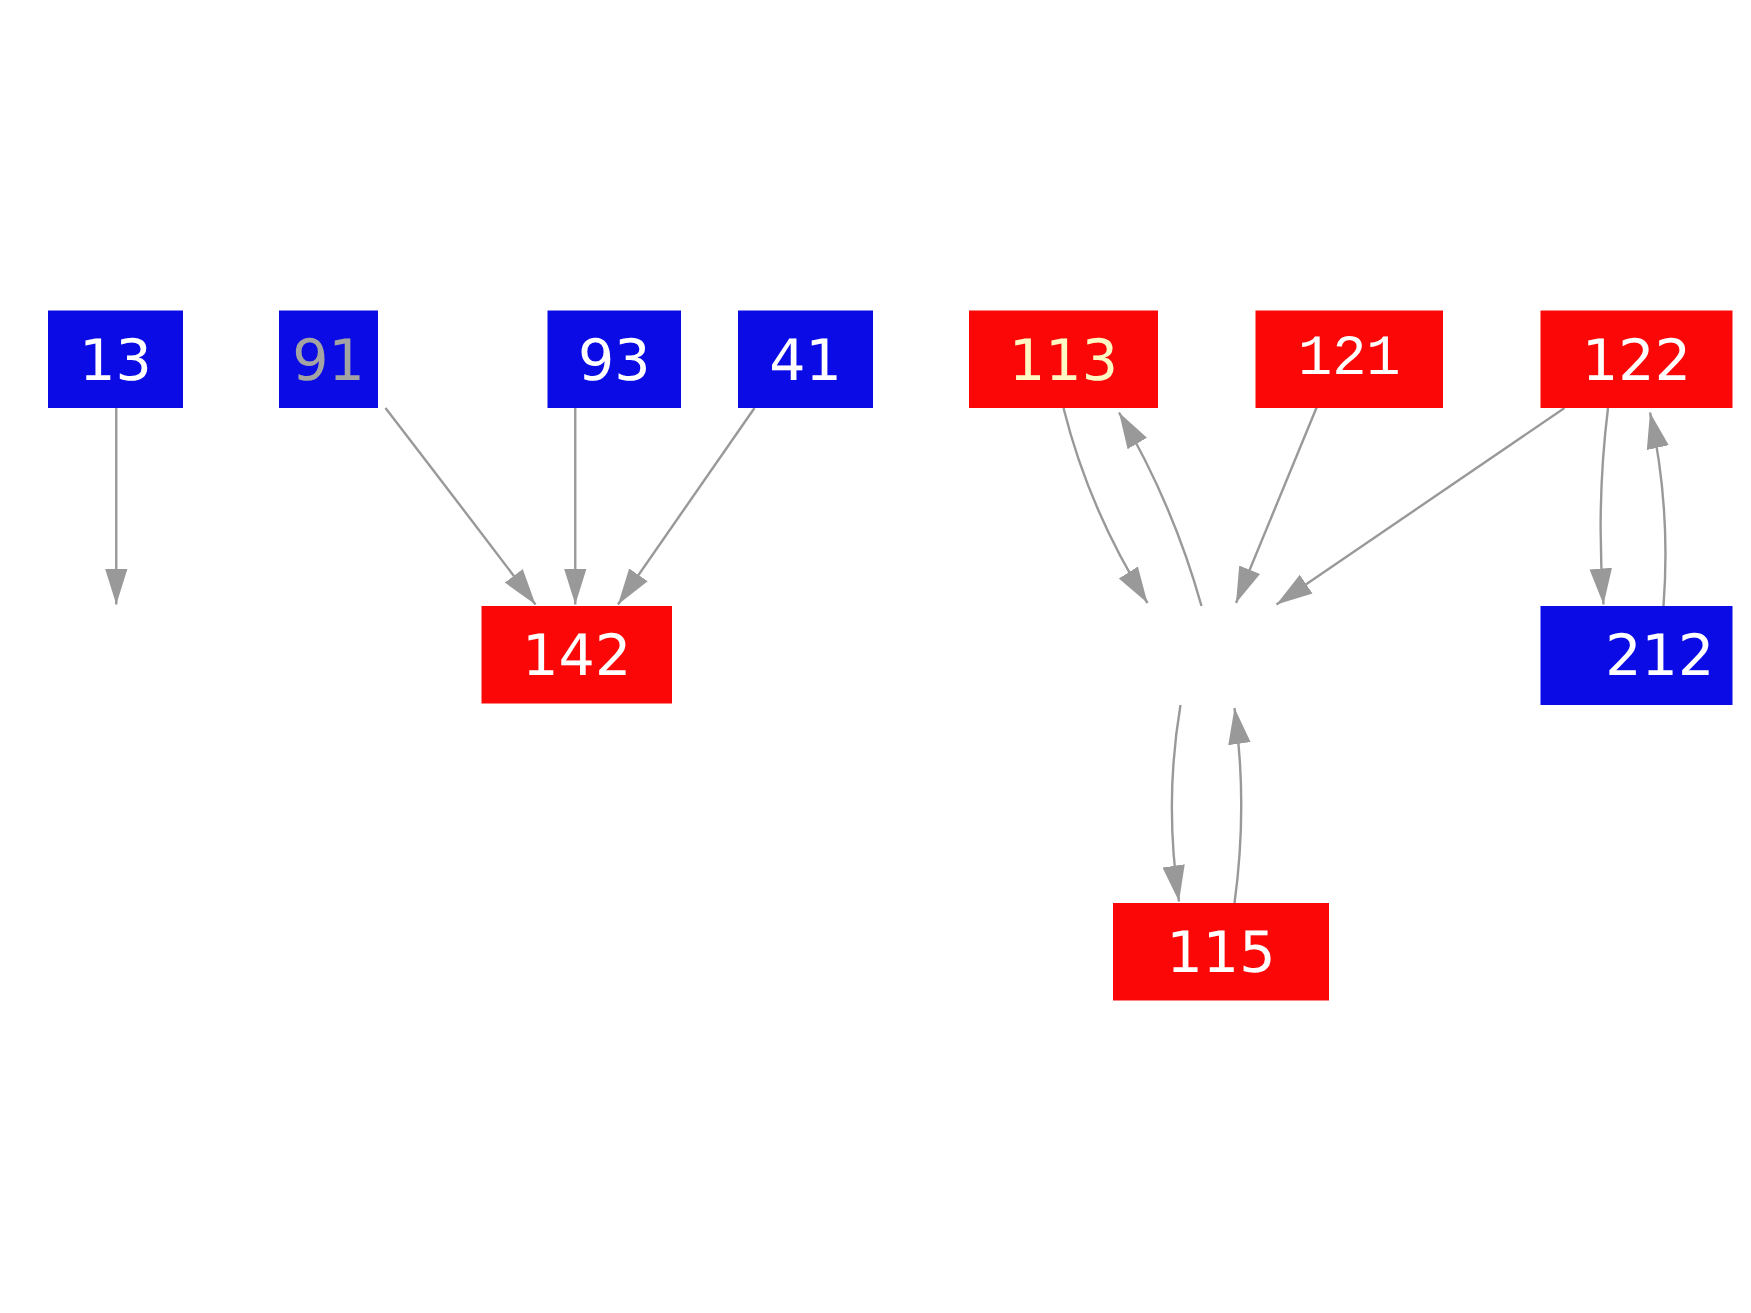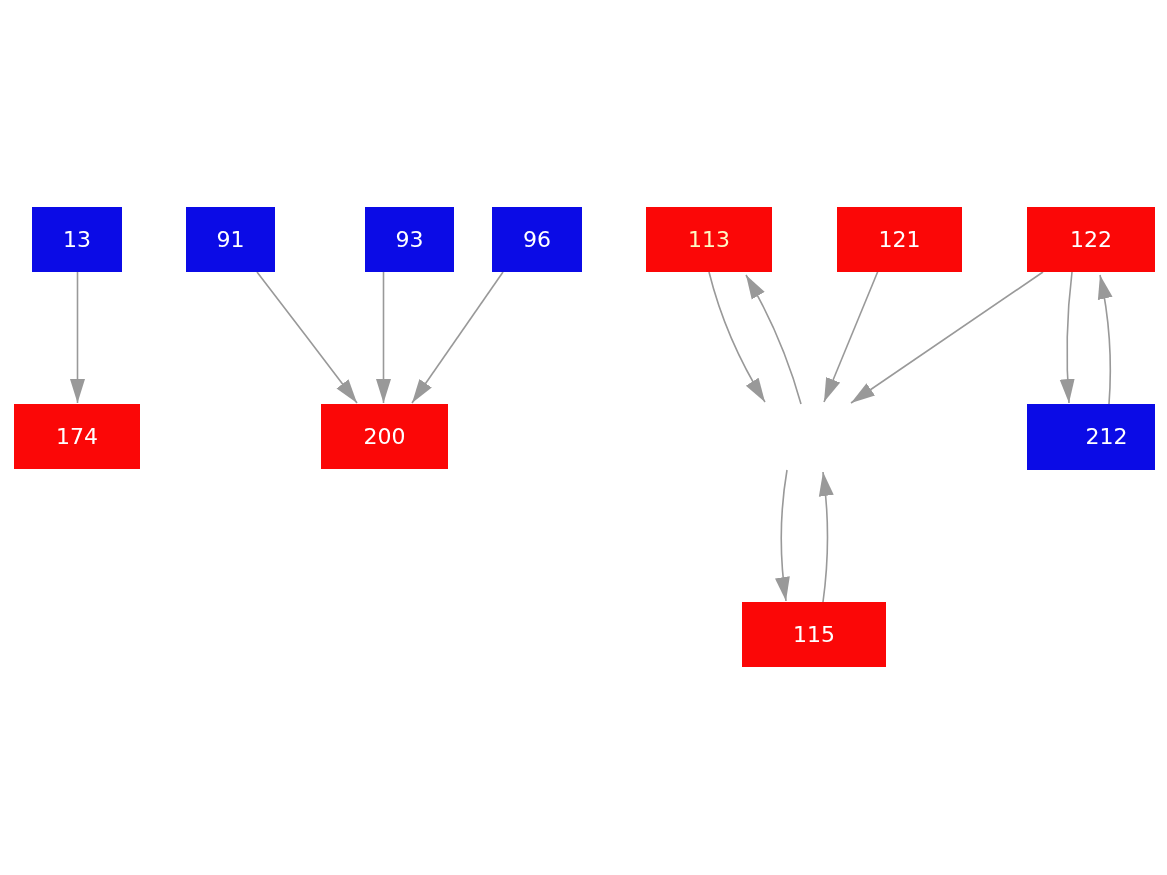--- a/index.html
+++ b/index.html
@@ -11,21 +11,21 @@
   }
   #canvas { position: relative; width: 1167px; height: 875px; }
   #edge-layer { position: absolute; left: 0; top: 0; width: 1167px; height: 875px; }
   #nodes { position: absolute; left: 0; top: 0; width: 1167px; height: 875px; }
   .node {
     position: absolute;
     box-sizing: border-box;
     display: flex;
     align-items: center;
     justify-content: center;
-    font-size: 22px;
+    font-size: 38px;
     line-height: 1;
     user-select: none;
   }
   .node-label { display: block; }
 </style>
 </head>
 <body>
 
 <div id="canvas">
   <svg id="edge-layer" width="1167" height="875" viewBox="0 0 1167 875" xmlns="http://www.w3.org/2000/svg">
@@ -46,43 +46,40 @@
         <path d="M 1072 272 Q 1064 337 1069 403" fill="none" stroke="#999999" stroke-width="1.6" marker-end="url(#arrow)"></path>
         <path d="M 1109 404 Q 1114 338 1100 275" fill="none" stroke="#999999" stroke-width="1.6" marker-end="url(#arrow)"></path>
         <path d="M 787 470 Q 776 535 786 601" fill="none" stroke="#999999" stroke-width="1.6" marker-end="url(#arrow)"></path>
         <path d="M 823 602 Q 832 537 823 472" fill="none" stroke="#999999" stroke-width="1.6" marker-end="url(#arrow)"></path>
       </g>
   </svg>
   <div id="nodes">
       <div class="node" style="left: 32px; top: 207px; width: 90px; height: 65px; background: rgb(11, 11, 230); color: rgb(255, 255, 255);">
       <span class="node-label">13</span>
     </div>
-      <div class="node" style="left: 186px; top: 207px; width: 89px; height: 65px; background: rgb(11, 11, 230); color: #ffffff;">
+      <div class="node" style="left: 186px; top: 207px; width: 66px; height: 65px; background: rgb(11, 11, 230); color: #a3a3a3;">
       <span class="node-label">91</span>
     </div>
       <div class="node" style="left: 339px; top: 207px; width: 89px; height: 65px; background: rgb(11, 11, 230); color: rgb(255, 255, 255); margin-left: 26px;">
       <span class="node-label">93</span>
     </div>
       <div class="node" style="left: 492px; top: 207px; width: 90px; height: 65px; background: rgb(11, 11, 230); color: rgb(255, 255, 255);">
-      <span class="node-label">96</span>
+      <span class="node-label">41</span>
     </div>
       <div class="node" style="left: 646px; top: 207px; width: 126px; height: 65px; background: rgb(251, 7, 7); color: #fef9c3;">
       <span class="node-label">113</span>
     </div>
-      <div class="node" style="left: 837px; top: 207px; width: 125px; height: 65px; background: rgb(251, 7, 7); color: rgb(255, 255, 255);">
+      <div class="node" style="left: 837px; top: 207px; width: 125px; height: 65px; background: rgb(251, 7, 7); color: rgb(255, 255, 255); font-family: Liberation Mono, monospace;">
       <span class="node-label">121</span>
     </div>
       <div class="node" style="left: 1027px; top: 207px; width: 128px; height: 65px; background: rgb(251, 7, 7); color: rgb(255, 255, 255);">
       <span class="node-label">122</span>
     </div>
-      <div class="node" style="left: 14px; top: 404px; width: 126px; height: 65px; background: rgb(251, 7, 7); color: rgb(255, 255, 255);">
-      <span class="node-label">174</span>
-    </div>
       <div class="node" style="left: 321px; top: 404px; width: 127px; height: 65px; background: rgb(251, 7, 7); color: rgb(255, 255, 255);">
-      <span class="node-label">200</span>
+      <span class="node-label">142</span>
     </div>
       <div class="node" style="left: 1027px; top: 404px; width: 128px; height: 66px; background: rgb(11, 11, 230); color: rgb(255, 255, 255); padding-left: 31px;">
       <span class="node-label">212</span>
     </div>
       <div class="node" style="left: 742px; top: 602px; width: 144px; height: 65px; background: rgb(251, 7, 7); color: rgb(255, 255, 255);">
       <span class="node-label">115</span>
     </div>
     </div>
 
 </div>

